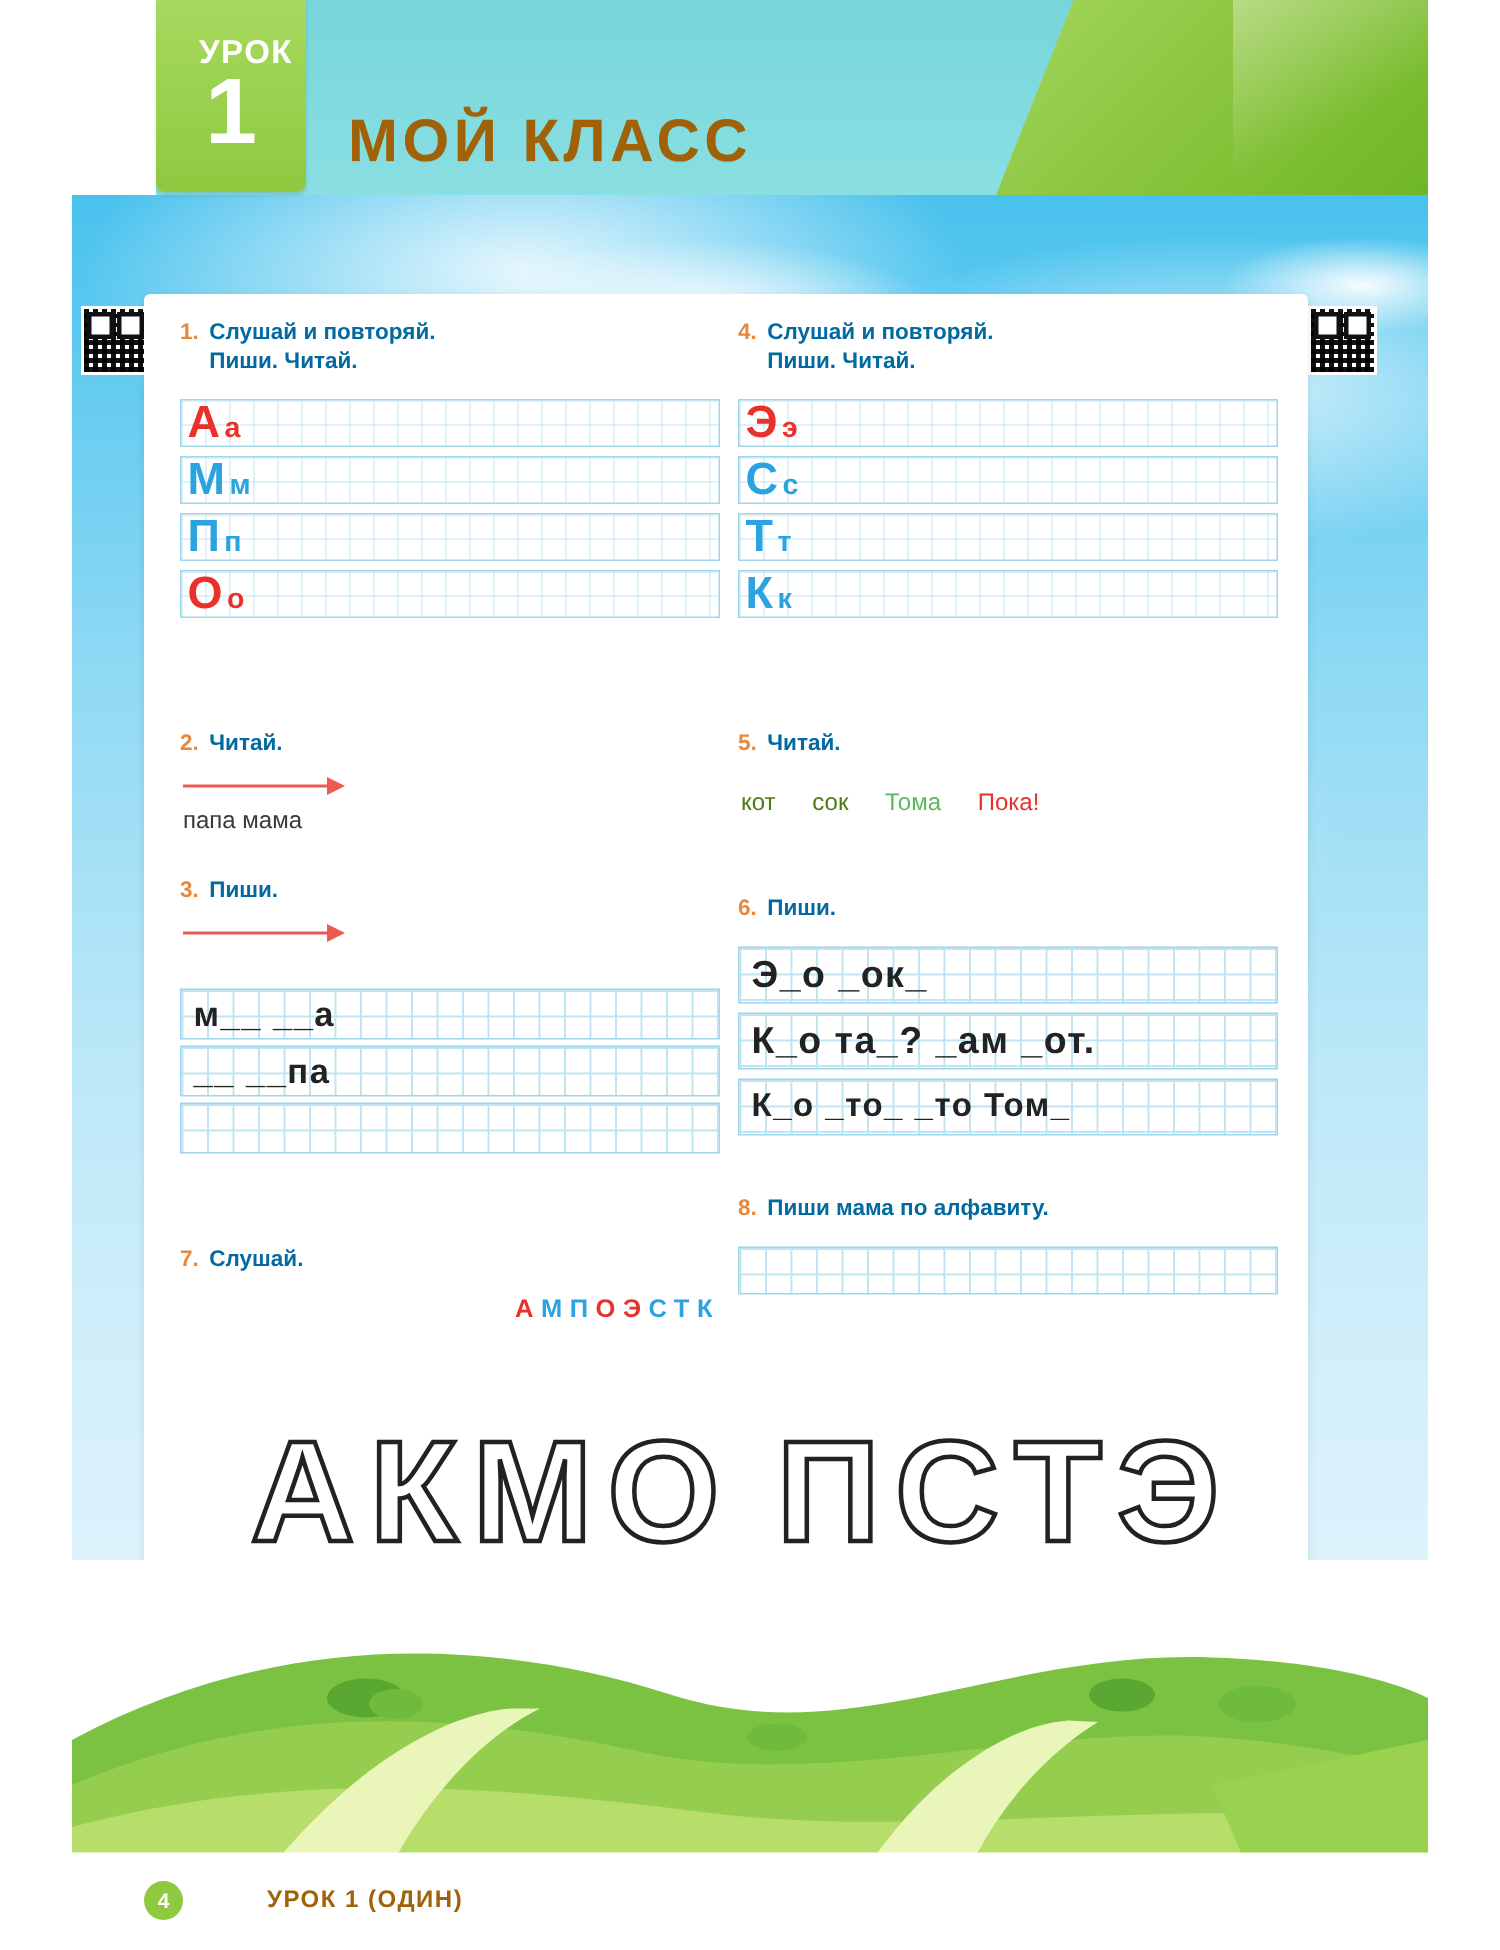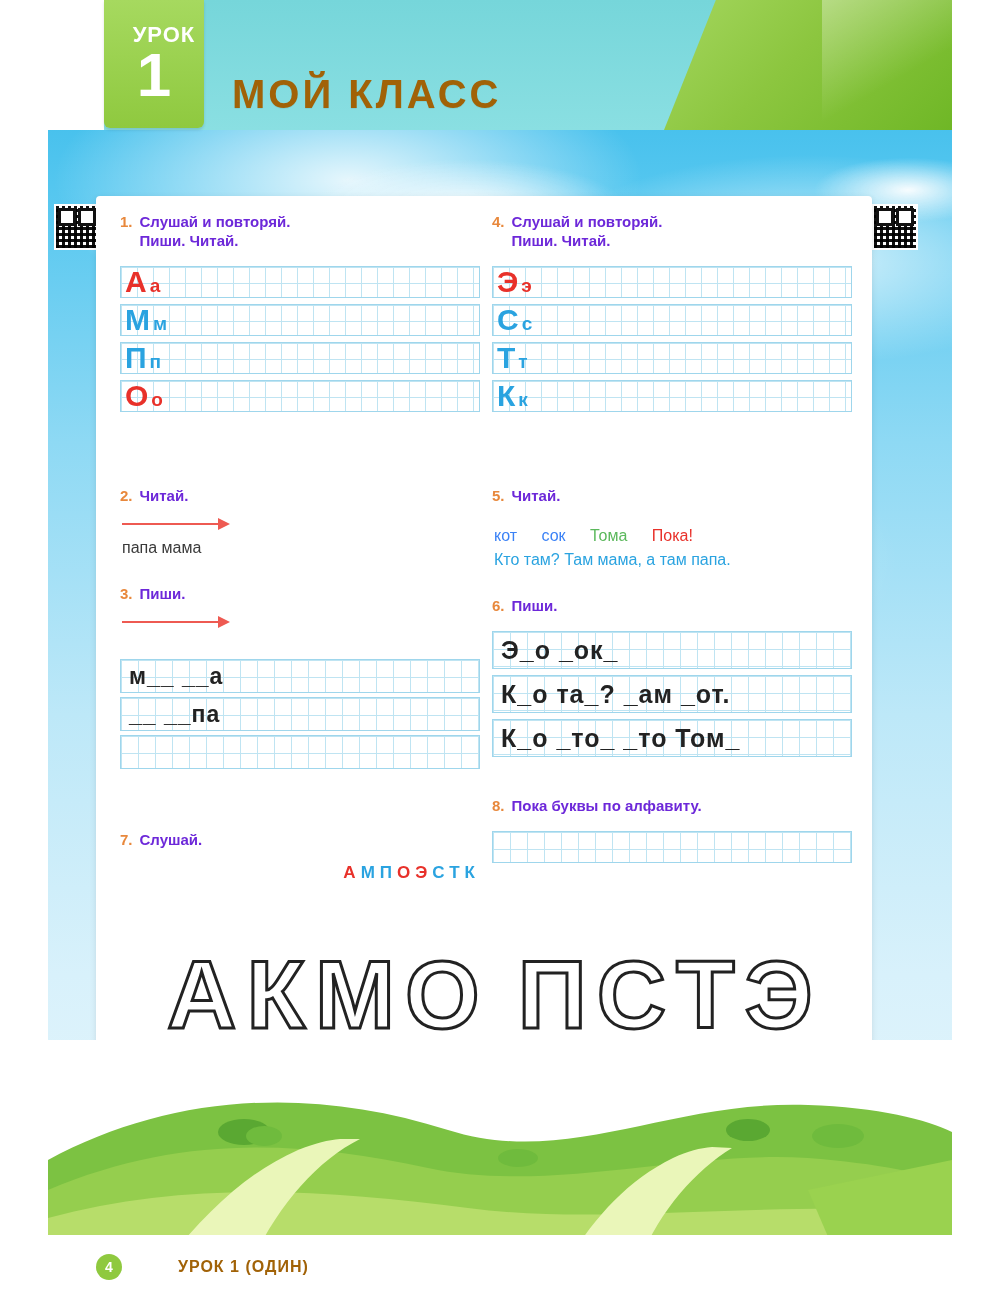--- a/index.html
+++ b/index.html
@@ -97,21 +97,21 @@
   .col{position:absolute;top:0;}
   .colL{left:24px;width:360px;}
   .colR{left:396px;width:360px;}
 
   .task{position:absolute;}
   .task-head{
     display:flex;align-items:flex-start;gap:7px;
     font-family:"Liberation Sans", sans-serif;
   }
   .tnum{color:#e8883c;font-weight:bold;font-size:15px;line-height:19px;}
-  .ttext{color:#6d28d9;font-size:15px;line-height:19px;font-weight:bold;}
+  .ttext{color:#0369a1;font-size:15px;line-height:19px;font-weight:bold;}
   .ttext .l2{display:block;}
 
   
   .gridrow{
     position:relative;height:32px;
     background-image:
       linear-gradient(to right, #bfe4f2 1px, transparent 1px),
       linear-gradient(to bottom, #bfe4f2 1px, transparent 1px);
     background-size:16px 16px;
     border:1px solid #9fd6ec;
@@ -120,21 +120,21 @@
   .letter-overlay{
     position:absolute;left:4px;top:-2px;
     font-family:"Liberation Sans", sans-serif;font-weight:bold;
     display:flex;align-items:baseline;gap:3px;
   }
   .letter-overlay .big{font-size:30px;line-height:34px;}
   .letter-overlay .small{font-size:19px;line-height:34px;}
   .red{color:#e8312a;}
   .blue{color:#2aa3e0;}
   .green{color:#5bb85c;}
-  .grey{color:#3b82f6;}
+  .grey{color:#4d7c0f;}
 
   .arrow{
     position:relative;height:14px;width:110px;
   }
   .arrow .line{position:absolute;left:0;top:6px;width:98px;height:2px;background:#ee5a52;}
   .arrow .head{
     position:absolute;left:96px;top:1px;width:0;height:0;
     border-left:12px solid #ee5a52;border-top:6px solid transparent;border-bottom:6px solid transparent;
   }
   .reading{
@@ -344,45 +344,44 @@
         <div class="task-head">
           <span class="tnum">5.</span>
           <span class="ttext">Читай.</span>
         </div>
         <div class="reading read5" style="margin-top:22px;margin-left:2px;">
           <span class="grey">кот</span>
           <span class="grey">сок</span>
           <span class="green">Тома</span>
           <span class="red">Пока!</span>
         </div>
-        <div class="reading read5b" style="margin-left:2px;">Кто там? Там мама, а там папа.</div>
       </div>
 
       <div class="task" style="top:400px;left:0;width:360px;">
         <div class="task-head">
           <span class="tnum">6.</span>
           <span class="ttext">Пиши.</span>
         </div>
         <div style="margin-top:16px;">
           <div class="fillrow" style="height:38px;margin-bottom:6px;">
             <div class="fill-overlay" style="font-size:25px;top:4px;">Э_о _ок_</div>
           </div>
           <div class="fillrow" style="height:38px;margin-bottom:6px;">
             <div class="fill-overlay" style="font-size:25px;top:4px;">К_о та_?  _ам _от.</div>
           </div>
           <div class="fillrow" style="height:38px;">
-            <div class="fill-overlay" style="font-size:25px;top:4px;">К_о _то_  _то Том_</div>
+            <div class="fill-overlay" style="font-size:22px;top:4px;">К_о _то_  _то Том_</div>
           </div>
         </div>
       </div>
 
       <div class="task" style="top:600px;left:0;width:360px;">
         <div class="task-head">
           <span class="tnum">8.</span>
-          <span class="ttext">Пока буквы по алфавиту.</span>
+          <span class="ttext">Пиши мама по алфавиту.</span>
         </div>
         <div style="margin-top:16px;">
           <div class="fillrow" style="height:32px;">
             <div class="fill-overlay"></div>
           </div>
         </div>
       </div>
     </div>
   </div>
 

